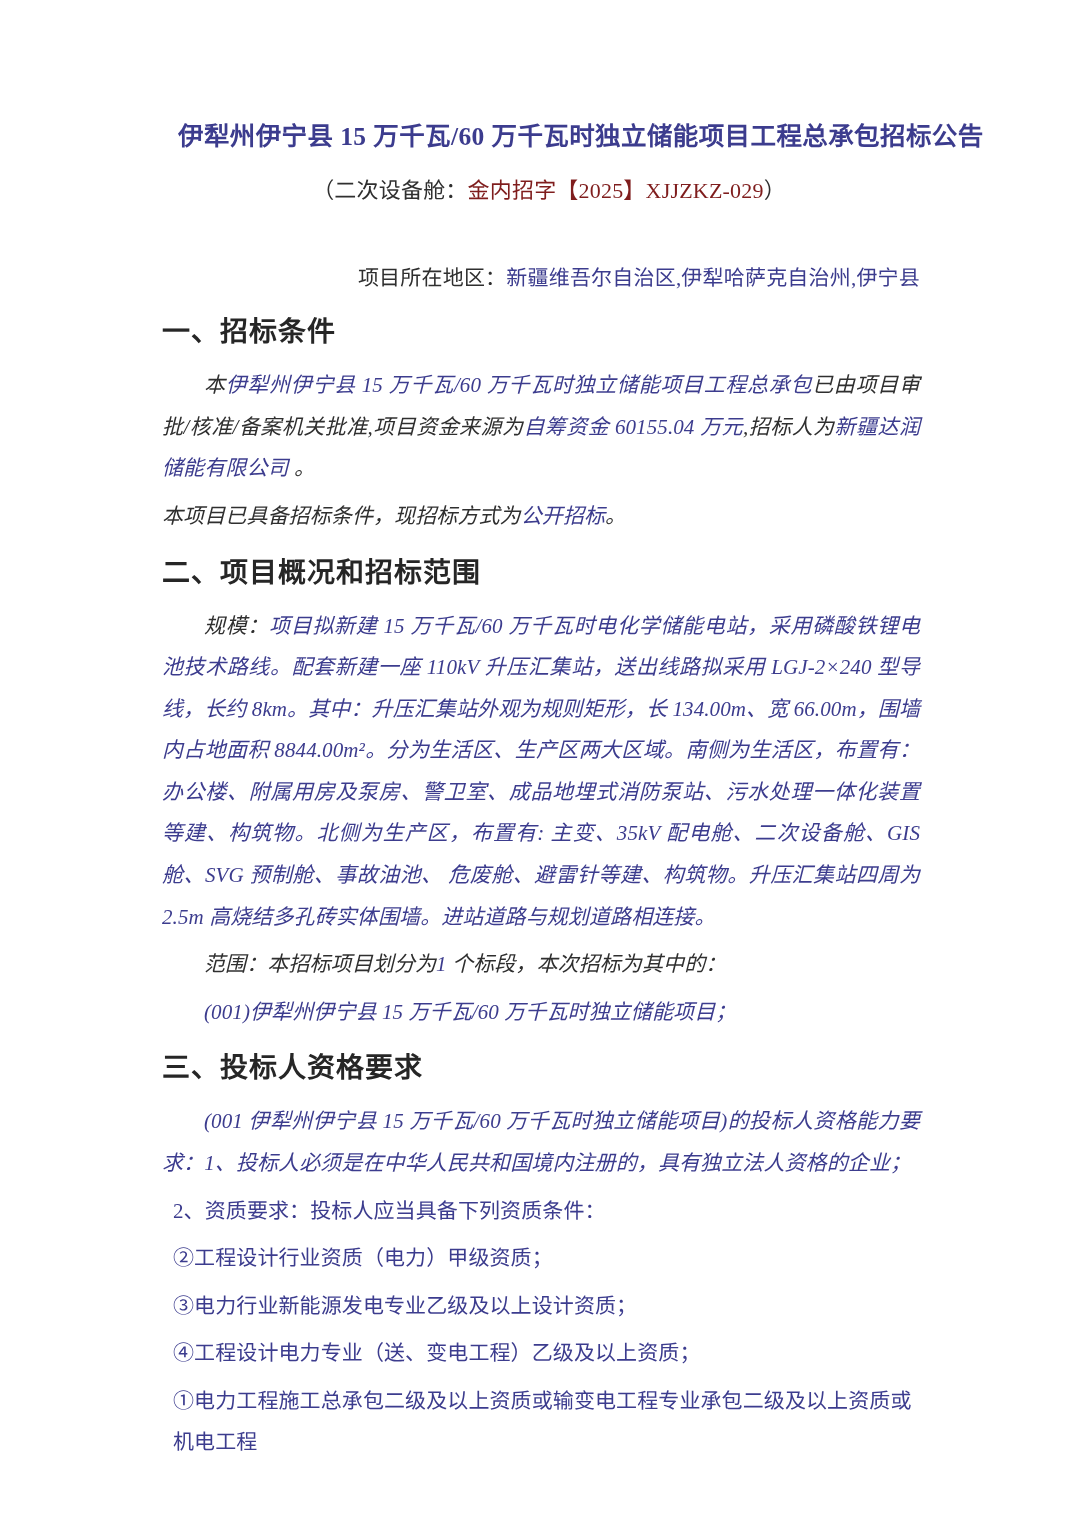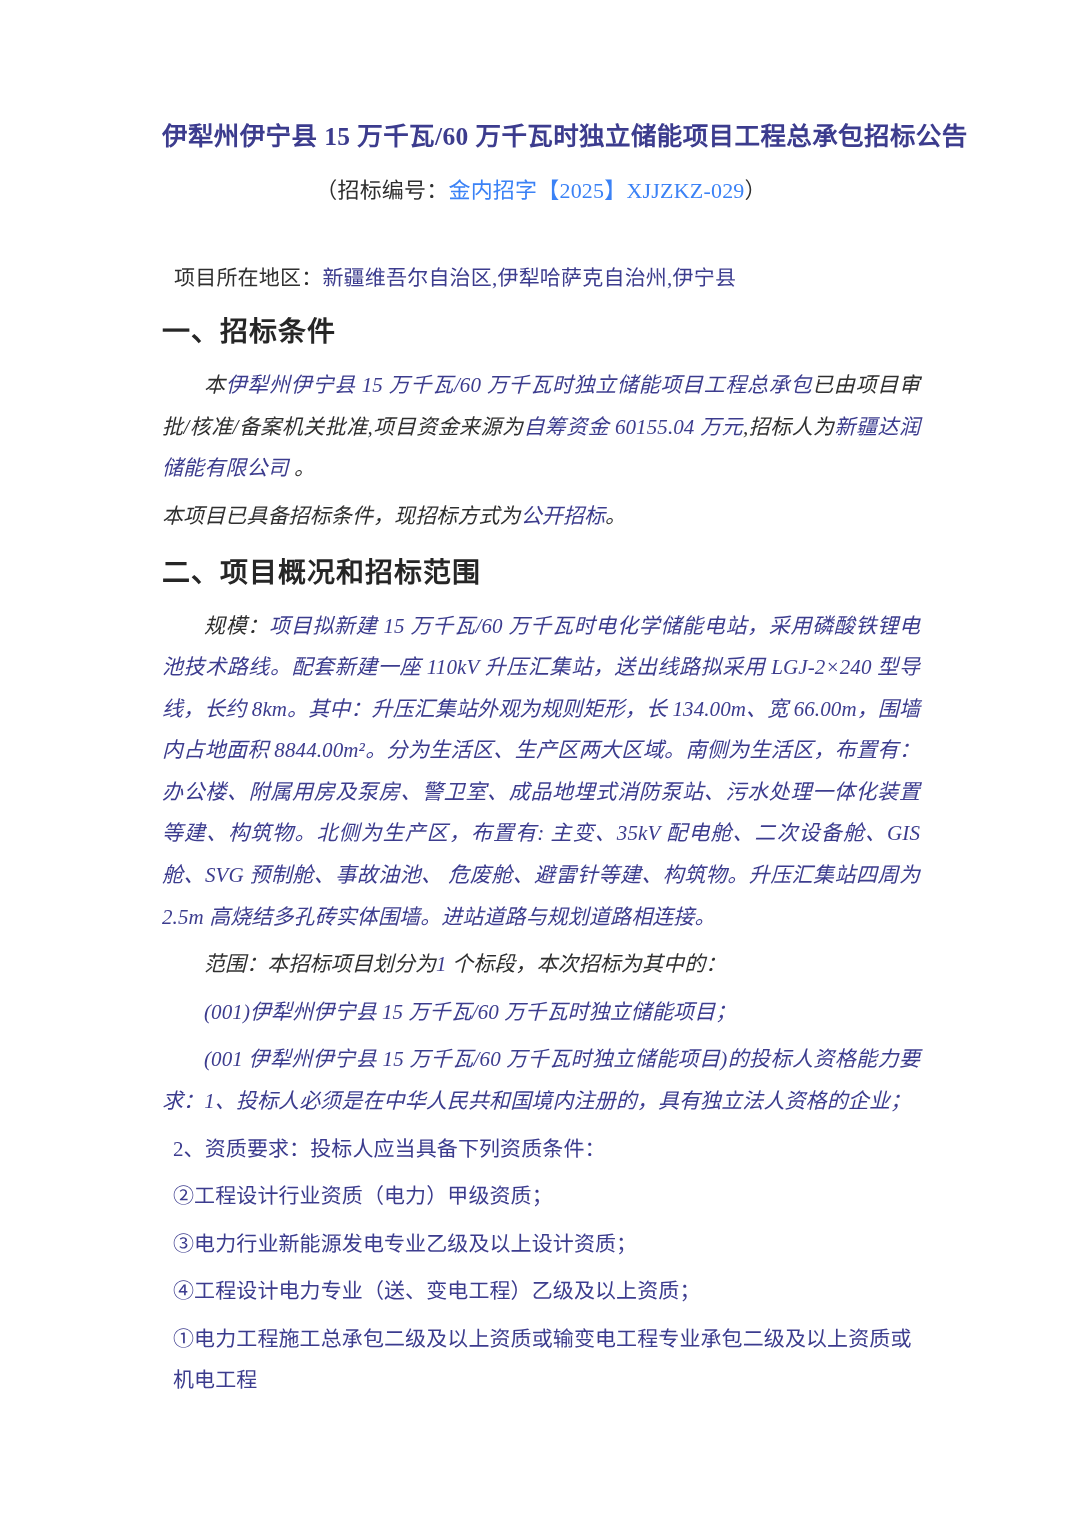--- a/index.html
+++ b/index.html
@@ -24,46 +24,47 @@
     position: relative;
   }
   .doc-body {
     box-sizing: border-box;
     padding: 118px 160px 60px 162px;
   }
 
   
   .title-block {
     text-align: center;
-    margin: 0 0 54px 0;
+    margin: 0 0 54px 16px;
   }
   .doc-title {
     font-size: 25.5px;
     line-height: 1.5;
     color: #3c3c8e;
     font-weight: 600;
     letter-spacing: 0.4px;
     margin: 0 0 18px 0;
     white-space: nowrap;
   }
   .doc-subtitle {
     font-size: 22px;
     line-height: 1.5;
     margin: 0;
     letter-spacing: 0.2px;
   }
   .doc-subtitle .dark { color: #2f2f2f; }
-  .doc-subtitle .blue { color: #3b82f6; }
+  .doc-subtitle .blue { color: #7f1d1d; }
 
   
   .meta-line {
     font-size: 21px;
     line-height: 1.62;
-    margin: 0 0 16px 12px;
+    margin: 0 0 16px 0;
     letter-spacing: 0.2px;
+    text-align: right;
   }
   h2.section-heading {
     font-size: 28px;
     font-weight: 700;
     color: #262626;
     margin: 14px 0 12px 0;
     line-height: 1.5;
     letter-spacing: 1px;
     font-family: "Liberation Sans", "DejaVu Sans", sans-serif;
   }
@@ -92,21 +93,21 @@
 </style>
 </head>
 <body>
 
 <div class="page">
   <div class="doc-body">
 
     <div class="title-block">
       <div class="doc-title">伊犁州伊宁县 15 万千瓦/60 万千瓦时独立储能项目工程总承包招标公告</div>
       <div class="doc-subtitle">
-        <span class="dark">（招标编号：</span><span class="blue">金内招字【2025】XJJZKZ-029</span><span class="dark">）</span>
+        <span class="dark">（二次设备舱：</span><span class="blue">金内招字【2025】XJJZKZ-029</span><span class="dark">）</span>
       </div>
     </div>
 
     <p class="meta-line">
       <span class="dark">项目所在地区：</span><span class="blue">新疆维吾尔自治区,伊犁哈萨克自治州,伊宁县</span>
     </p>
 
     <h2 class="section-heading">一、招标条件</h2>
 
     <p class="para indent">
@@ -124,20 +125,21 @@
     </p>
 
     <p class="para indent">
       <span class="dark">范围：本招标项目划分为</span><span class="blue">1</span><span class="dark"> 个标段，本次招标为其中的：</span>
     </p>
 
     <p class="para indent">
       <span class="blue">(001)伊犁州伊宁县 15 万千瓦/60 万千瓦时独立储能项目；</span>
     </p>
 
+    <h2 class="section-heading">三、投标人资格要求</h2>
 
     <p class="para indent">
       <span class="blue">(001 伊犁州伊宁县 15 万千瓦/60 万千瓦时独立储能项目)的投标人资格能力要求：1、投标人必须是在中华人民共和国境内注册的，具有独立法人资格的企业；</span>
     </p>
 
     <p class="list-line">2、资质要求：投标人应当具备下列资质条件：</p>
     <p class="list-line">②工程设计行业资质（电力）甲级资质；</p>
     <p class="list-line">③电力行业新能源发电专业乙级及以上设计资质；</p>
     <p class="list-line">④工程设计电力专业（送、变电工程）乙级及以上资质；</p>
     <p class="list-line">①电力工程施工总承包二级及以上资质或输变电工程专业承包二级及以上资质或机电工程</p>

